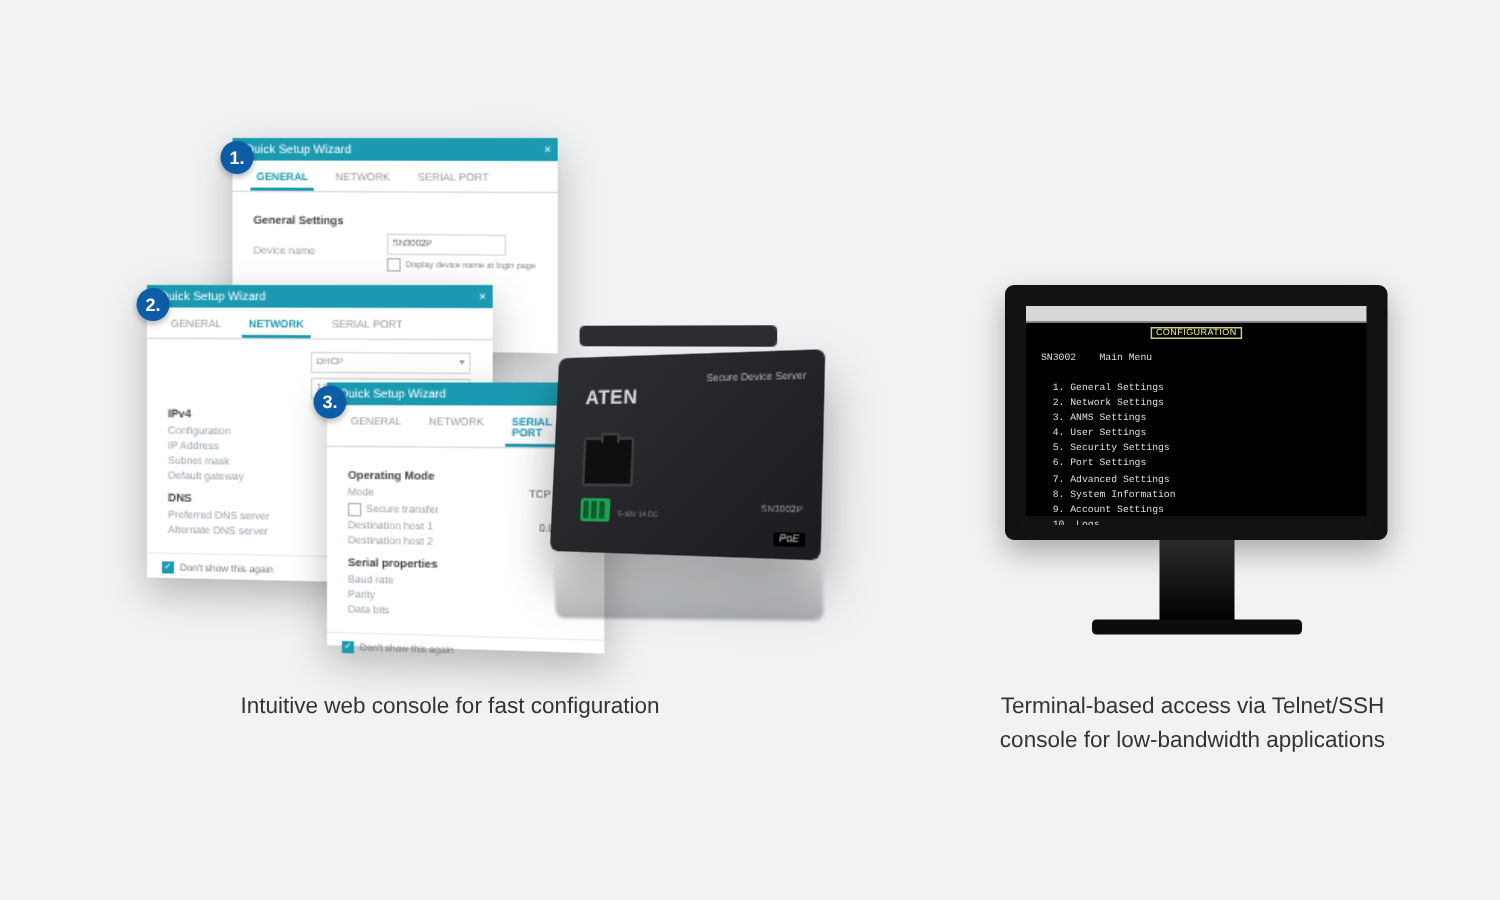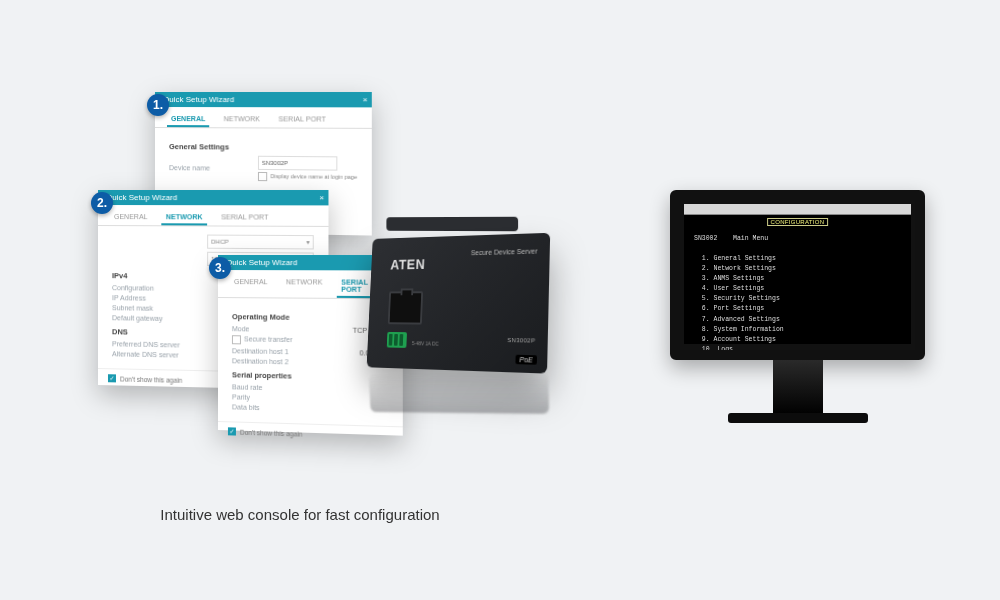--- a/index.html
+++ b/index.html
@@ -1,17 +1,17 @@
 <!DOCTYPE html>
 <html><head>
 <meta charset="utf-8">
 <style>
   html,body{margin:0;padding:0;width:1000px;height:600px;background:#f0f2f4;font-family:Arial,Helvetica,sans-serif;overflow:hidden;}
   .stage{position:relative;width:1000px;height:600px;}
-  .cap{position:absolute;text-align:center;color:#333;font-size:15px;line-height:1.5;margin-top:44px;}
+  .cap{position:absolute;text-align:center;color:#333;font-size:15px;line-height:1.5;}
   .cap.left{left:140px;top:460px;width:320px;}
   .cap.right{left:640px;top:460px;width:310px;}
 
   
   .win{position:absolute;background:#fff;box-shadow:0 10px 25px rgba(0,0,0,.25);font-size:7px;color:#666;transform-origin:top left;}
   .win .bar{background:#1a9ab0;color:#fff;height:15px;line-height:15px;padding-left:8px;font-size:8px;position:relative;}
   .win .bar .x{position:absolute;right:4px;top:0;}
   .win .tabs{display:flex;gap:10px;border-bottom:1px solid #ddd;padding:5px 12px 0 12px;font-size:7px;}
   .win .tabs span{padding:3px 4px;color:#999;}
   .win .tabs span.on{color:#1a9ab0;border-bottom:2px solid #1a9ab0;font-weight:bold;}
@@ -207,13 +207,14 @@
   0. Logout
 
 Select one: █</div>
       </div>
     </div>
     <div class="stand"></div>
     <div class="base"></div>
   </div>
 
   <div class="cap left">Intuitive web console for fast configuration</div>
+  <div class="cap right">Terminal-based access via Telnet/SSH console for low-bandwidth applications</div>
 </div>
 
 </body></html>

